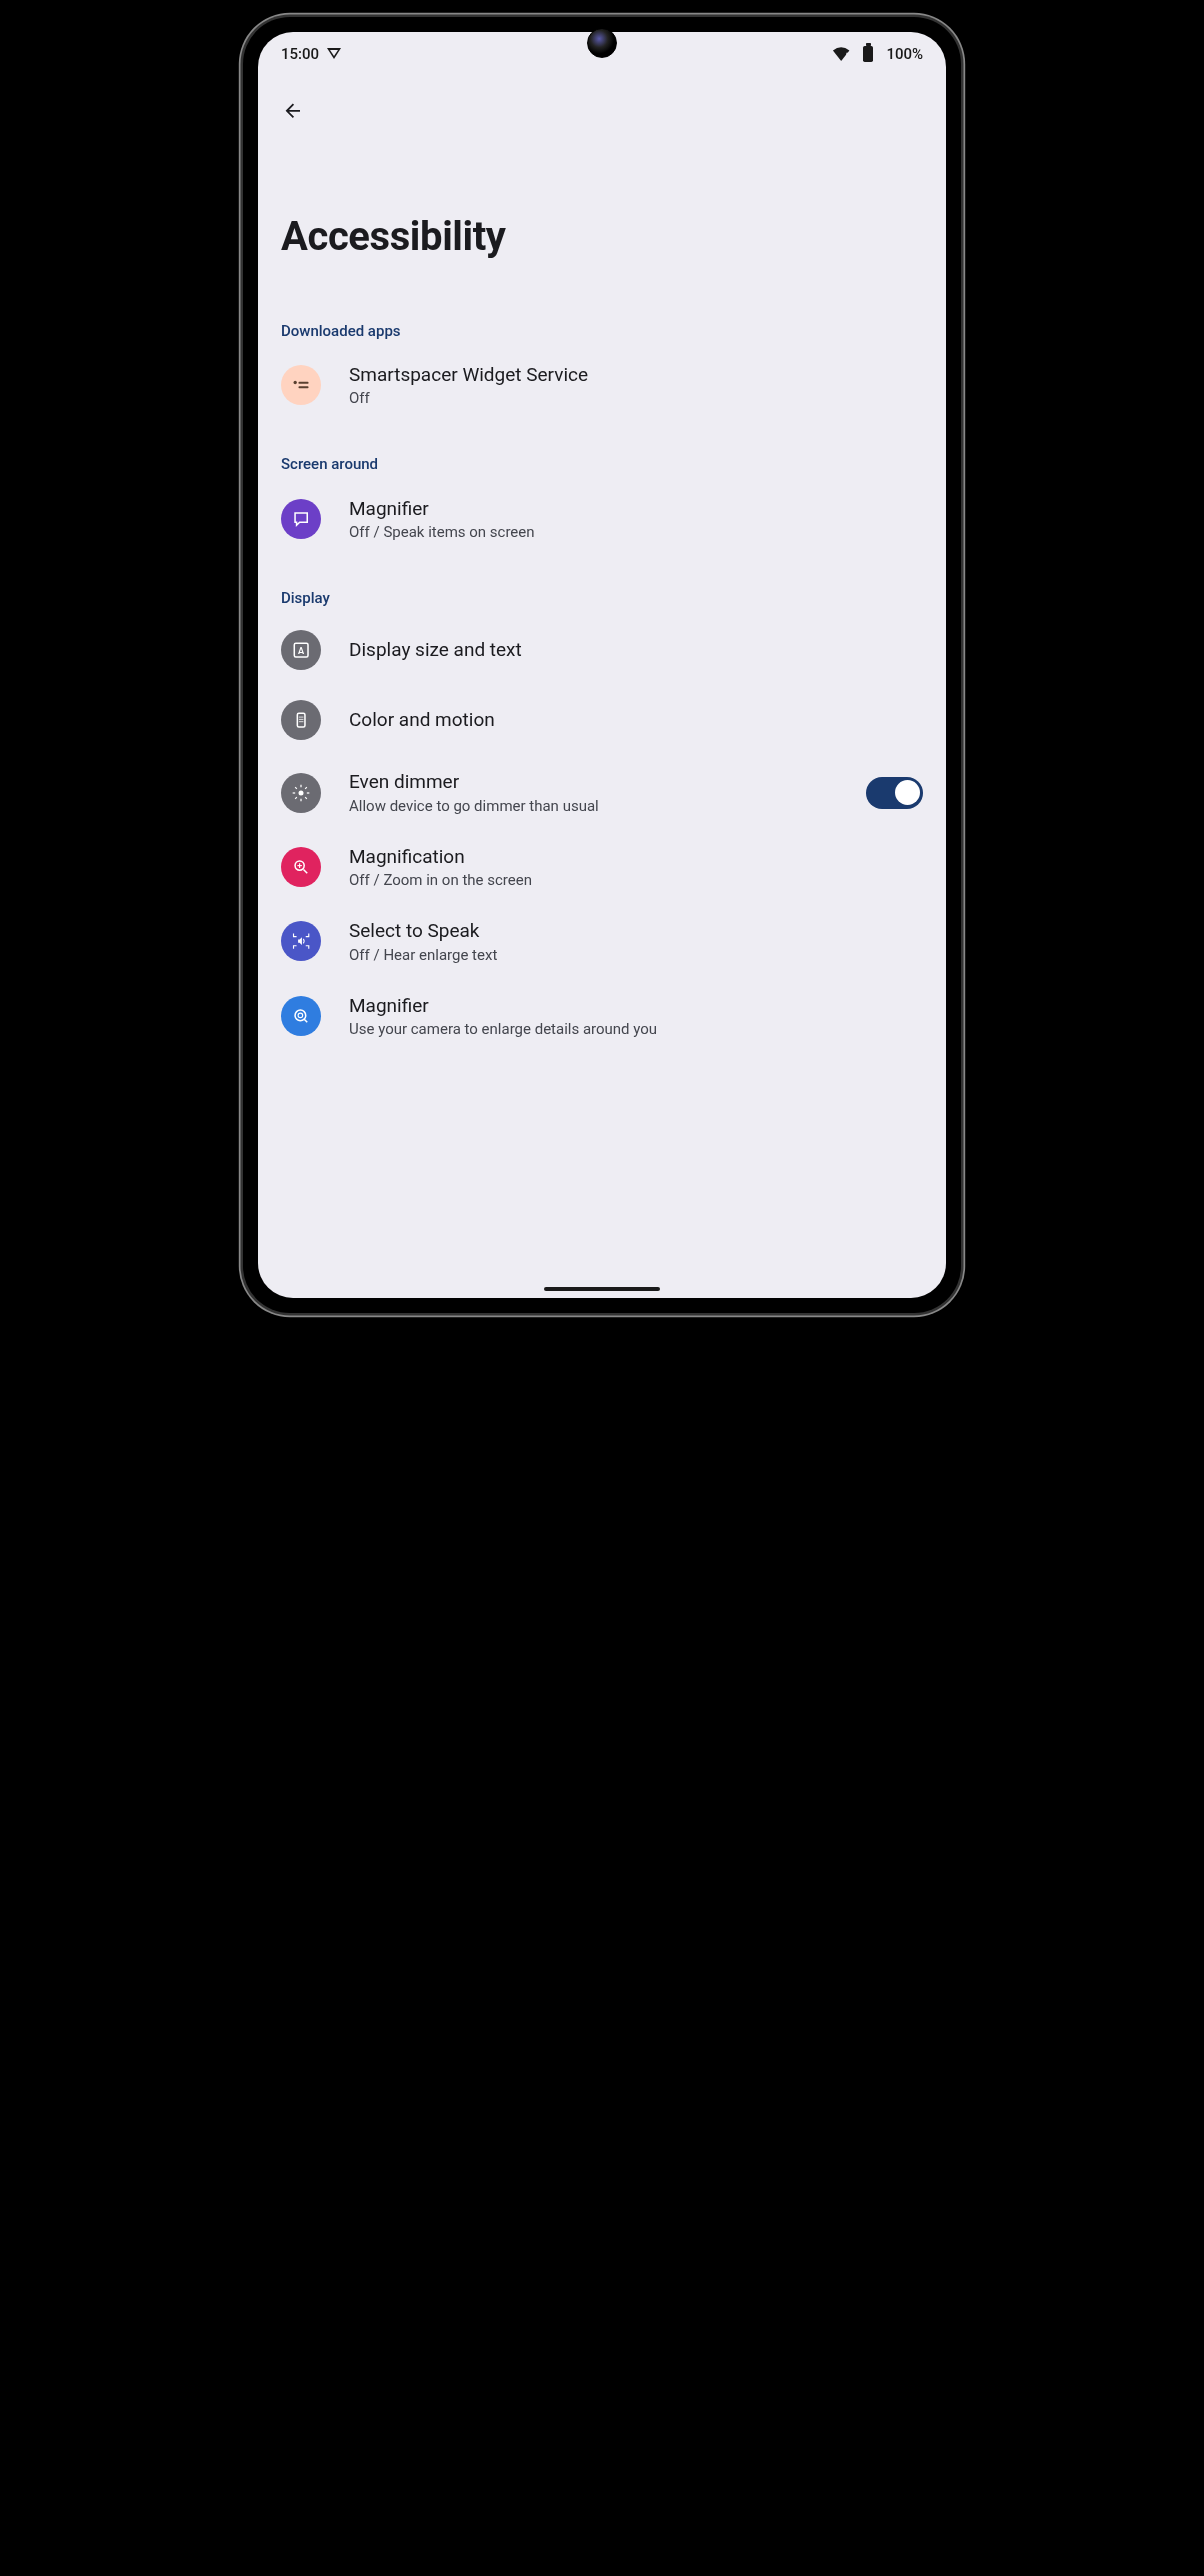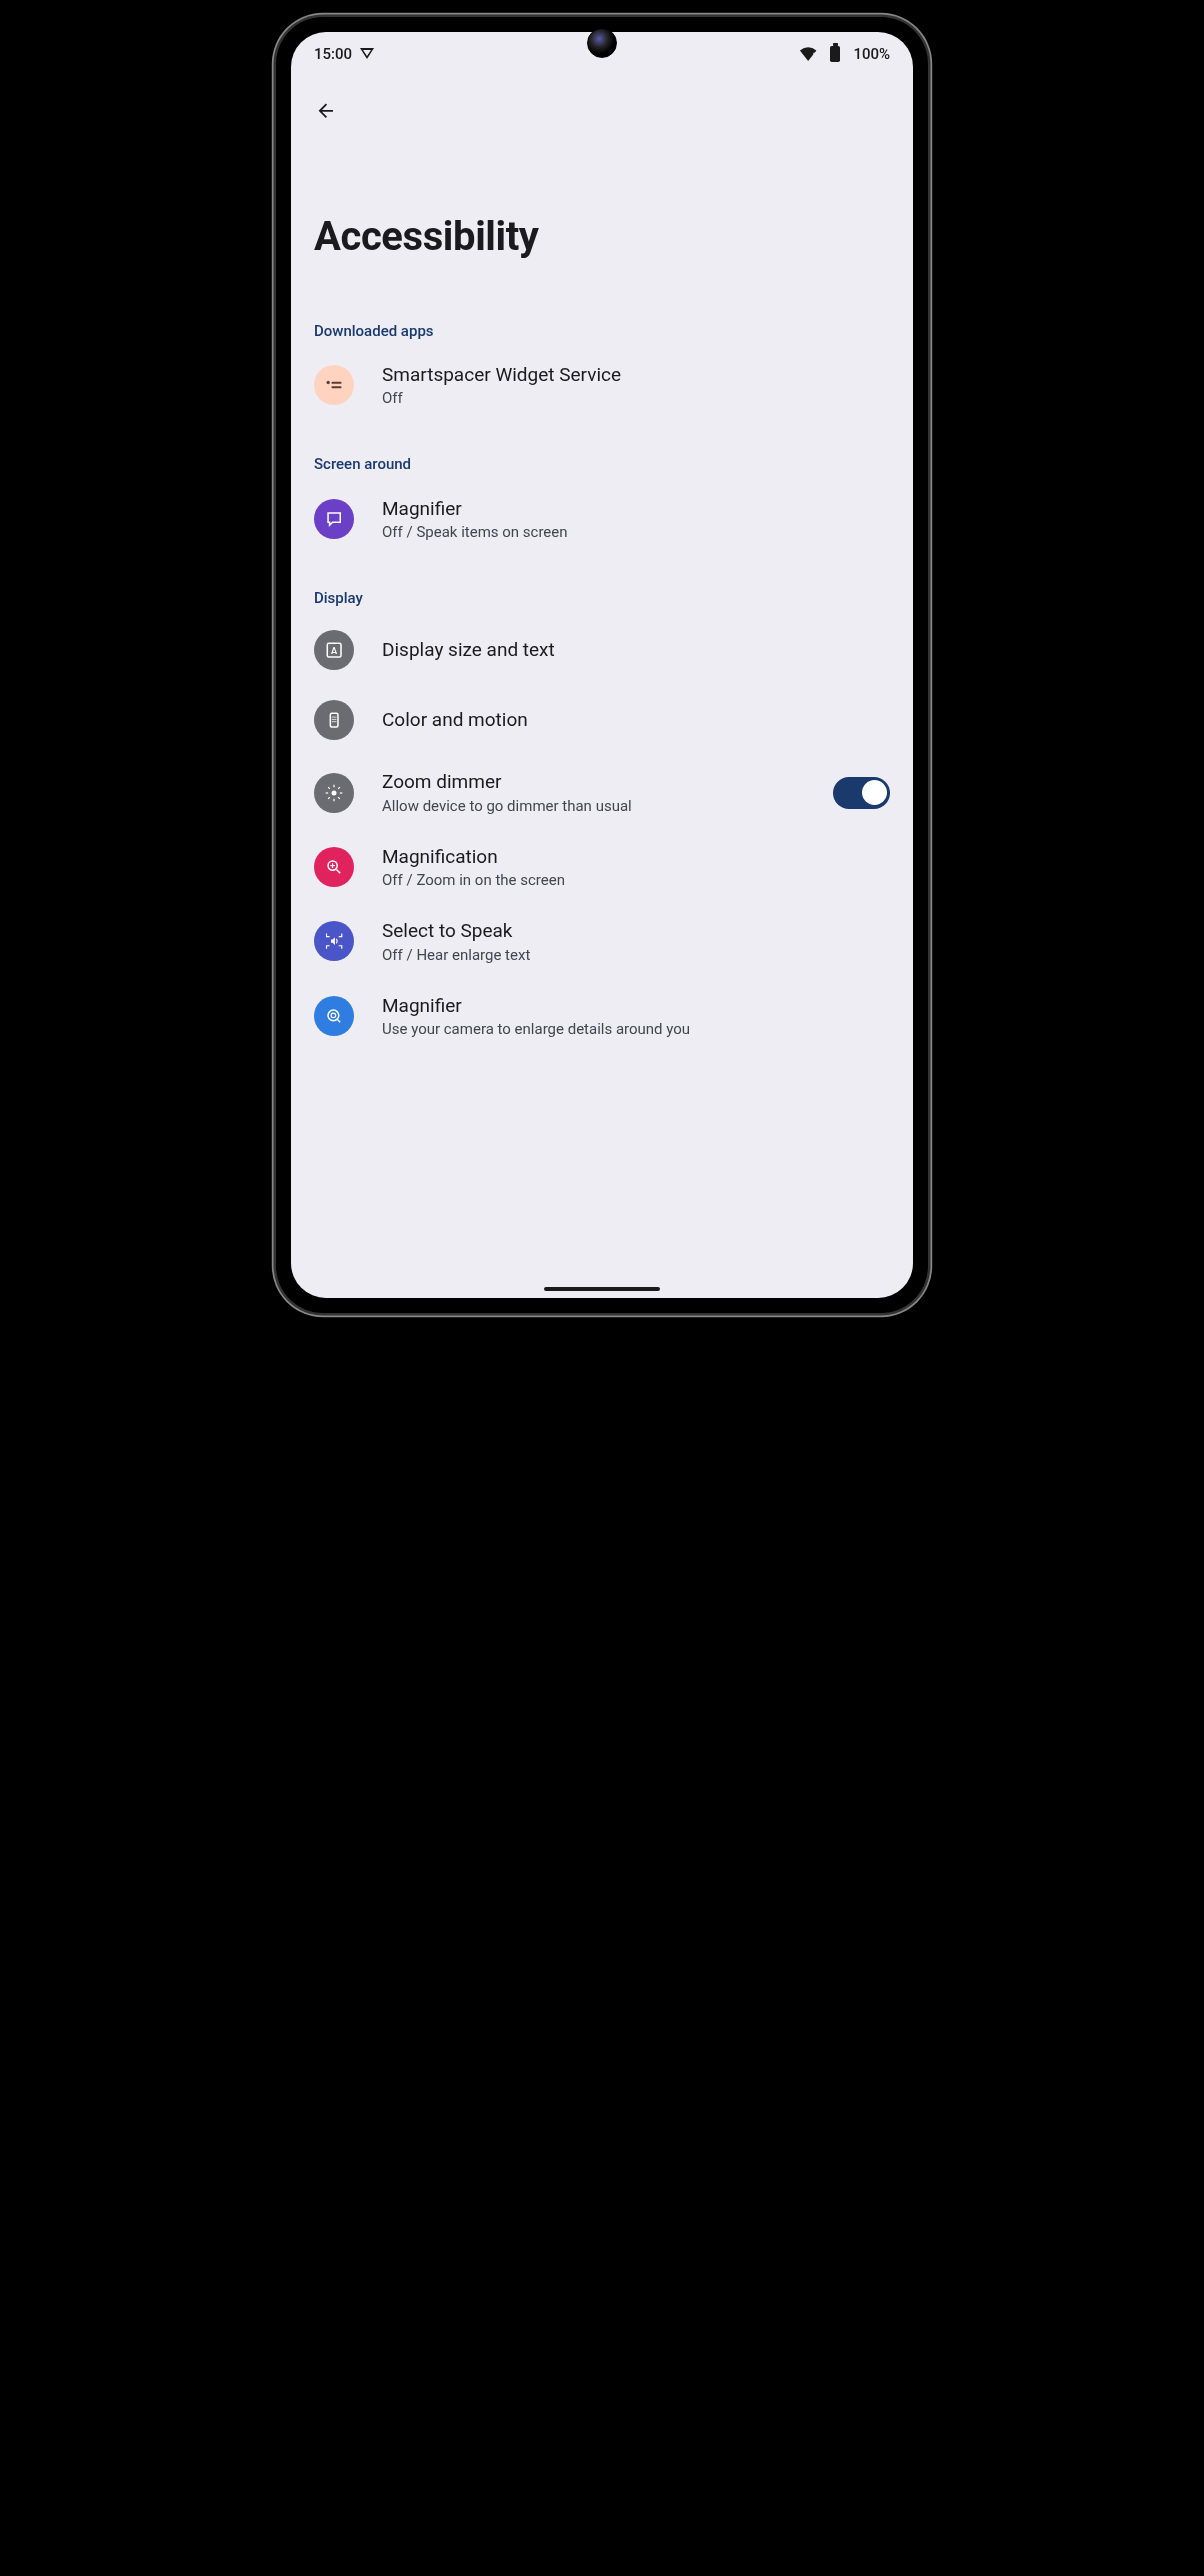--- a/index.html
+++ b/index.html
@@ -4,21 +4,21 @@
 <style>
   * { box-sizing: border-box; margin: 0; padding: 0; }
   body {
     font-family: -apple-system, Roboto, "Segoe UI", sans-serif;
     background: #000;
     display: flex;
     justify-content: center;
     padding: 16.6px;
   }
   .phone-frame {
-    width: 652px;
+    width: 718px;
     background: #000;
     border-radius: 47px;
     padding: 15px;
     position: relative;
     box-shadow: 0 0 0 2.5px #333, 0 0 0 4.2px #888;
   }
   .screen {
     background: #eeedf3;
     border-radius: 35px;
     height: 1266px;
@@ -264,21 +264,21 @@
               <line x1="2" y1="12" x2="5" y2="12"></line>
               <line x1="19" y1="12" x2="22" y2="12"></line>
               <line x1="5" y1="5" x2="7" y2="7"></line>
               <line x1="17" y1="17" x2="19" y2="19"></line>
               <line x1="5" y1="19" x2="7" y2="17"></line>
               <line x1="17" y1="7" x2="19" y2="5"></line>
             </g>
           </svg>
       </div>
       <div class="row-text">
-        <div class="row-title">Zoom dimmer</div>
+        <div class="row-title">Even dimmer</div>
         <div class="row-subtitle">Allow device to go dimmer than usual</div>
       </div>
       <div class="toggle"></div>
     </div>
 
     <div class="settings-row">
       <div class="row-icon bg-pink">
         <svg width="18.3" height="18.3" viewBox="0 0 24 24">
             <circle cx="10" cy="10" r="6" fill="none" stroke="#fff" stroke-width="2"></circle>
             <line x1="15" y1="15" x2="20" y2="20" stroke="#fff" stroke-width="2"></line>

